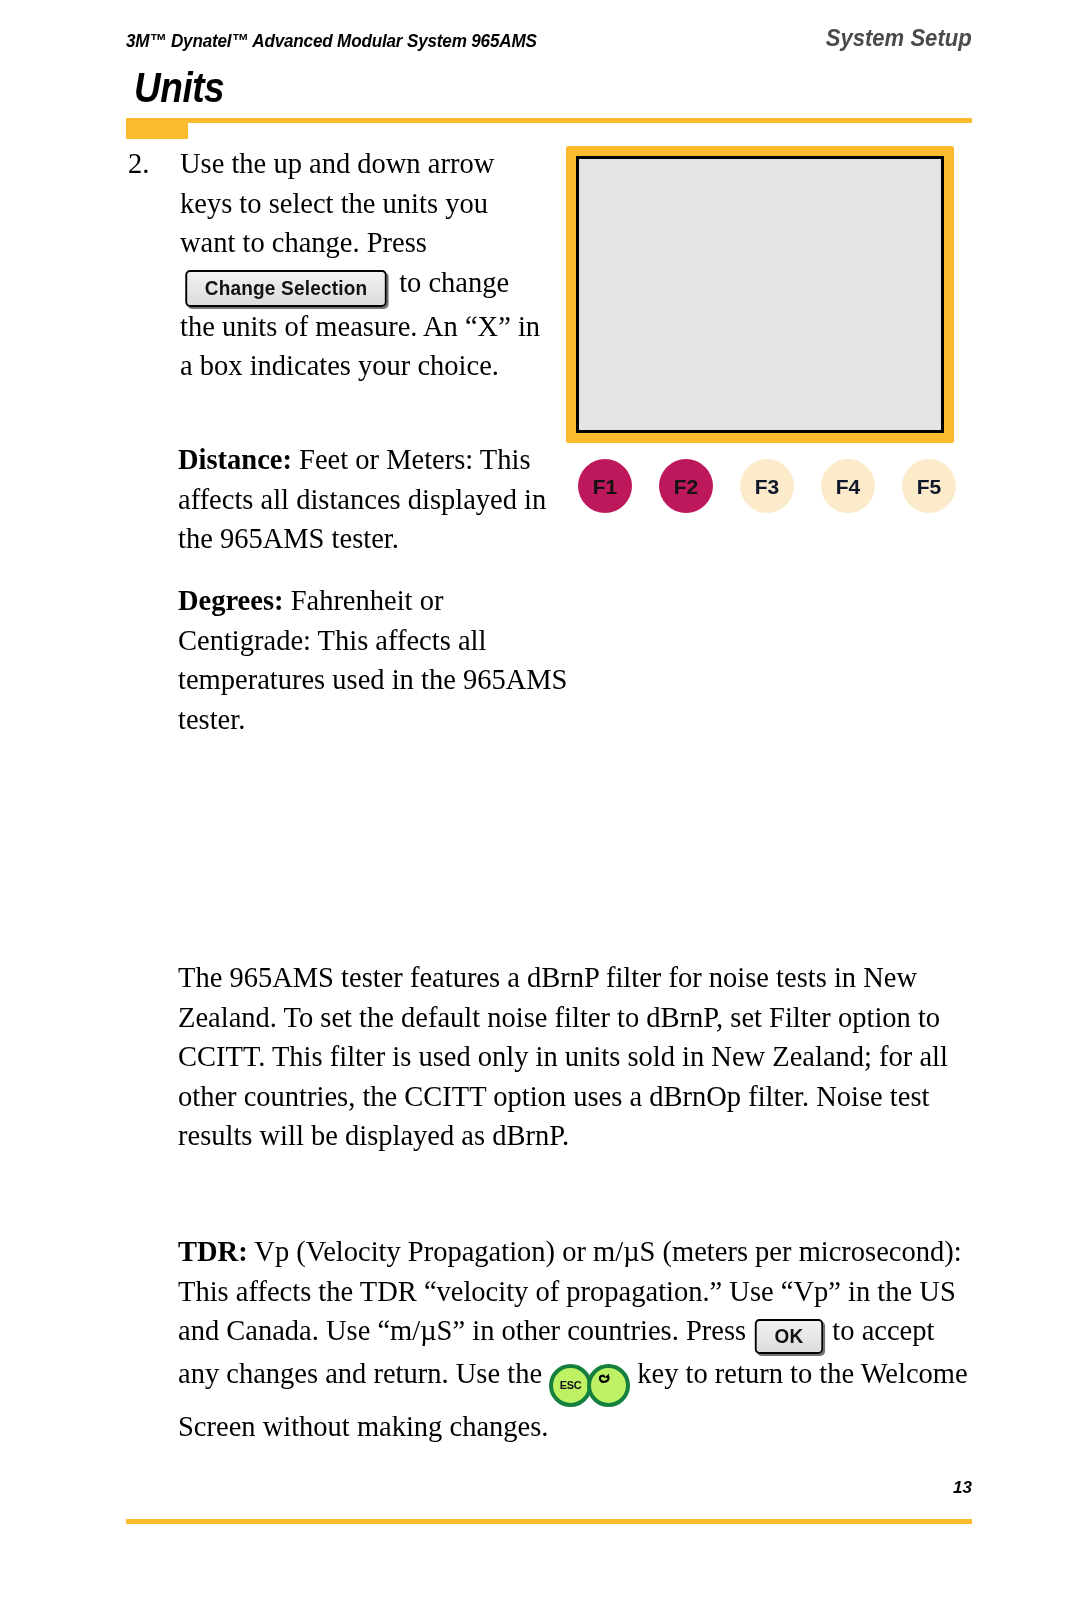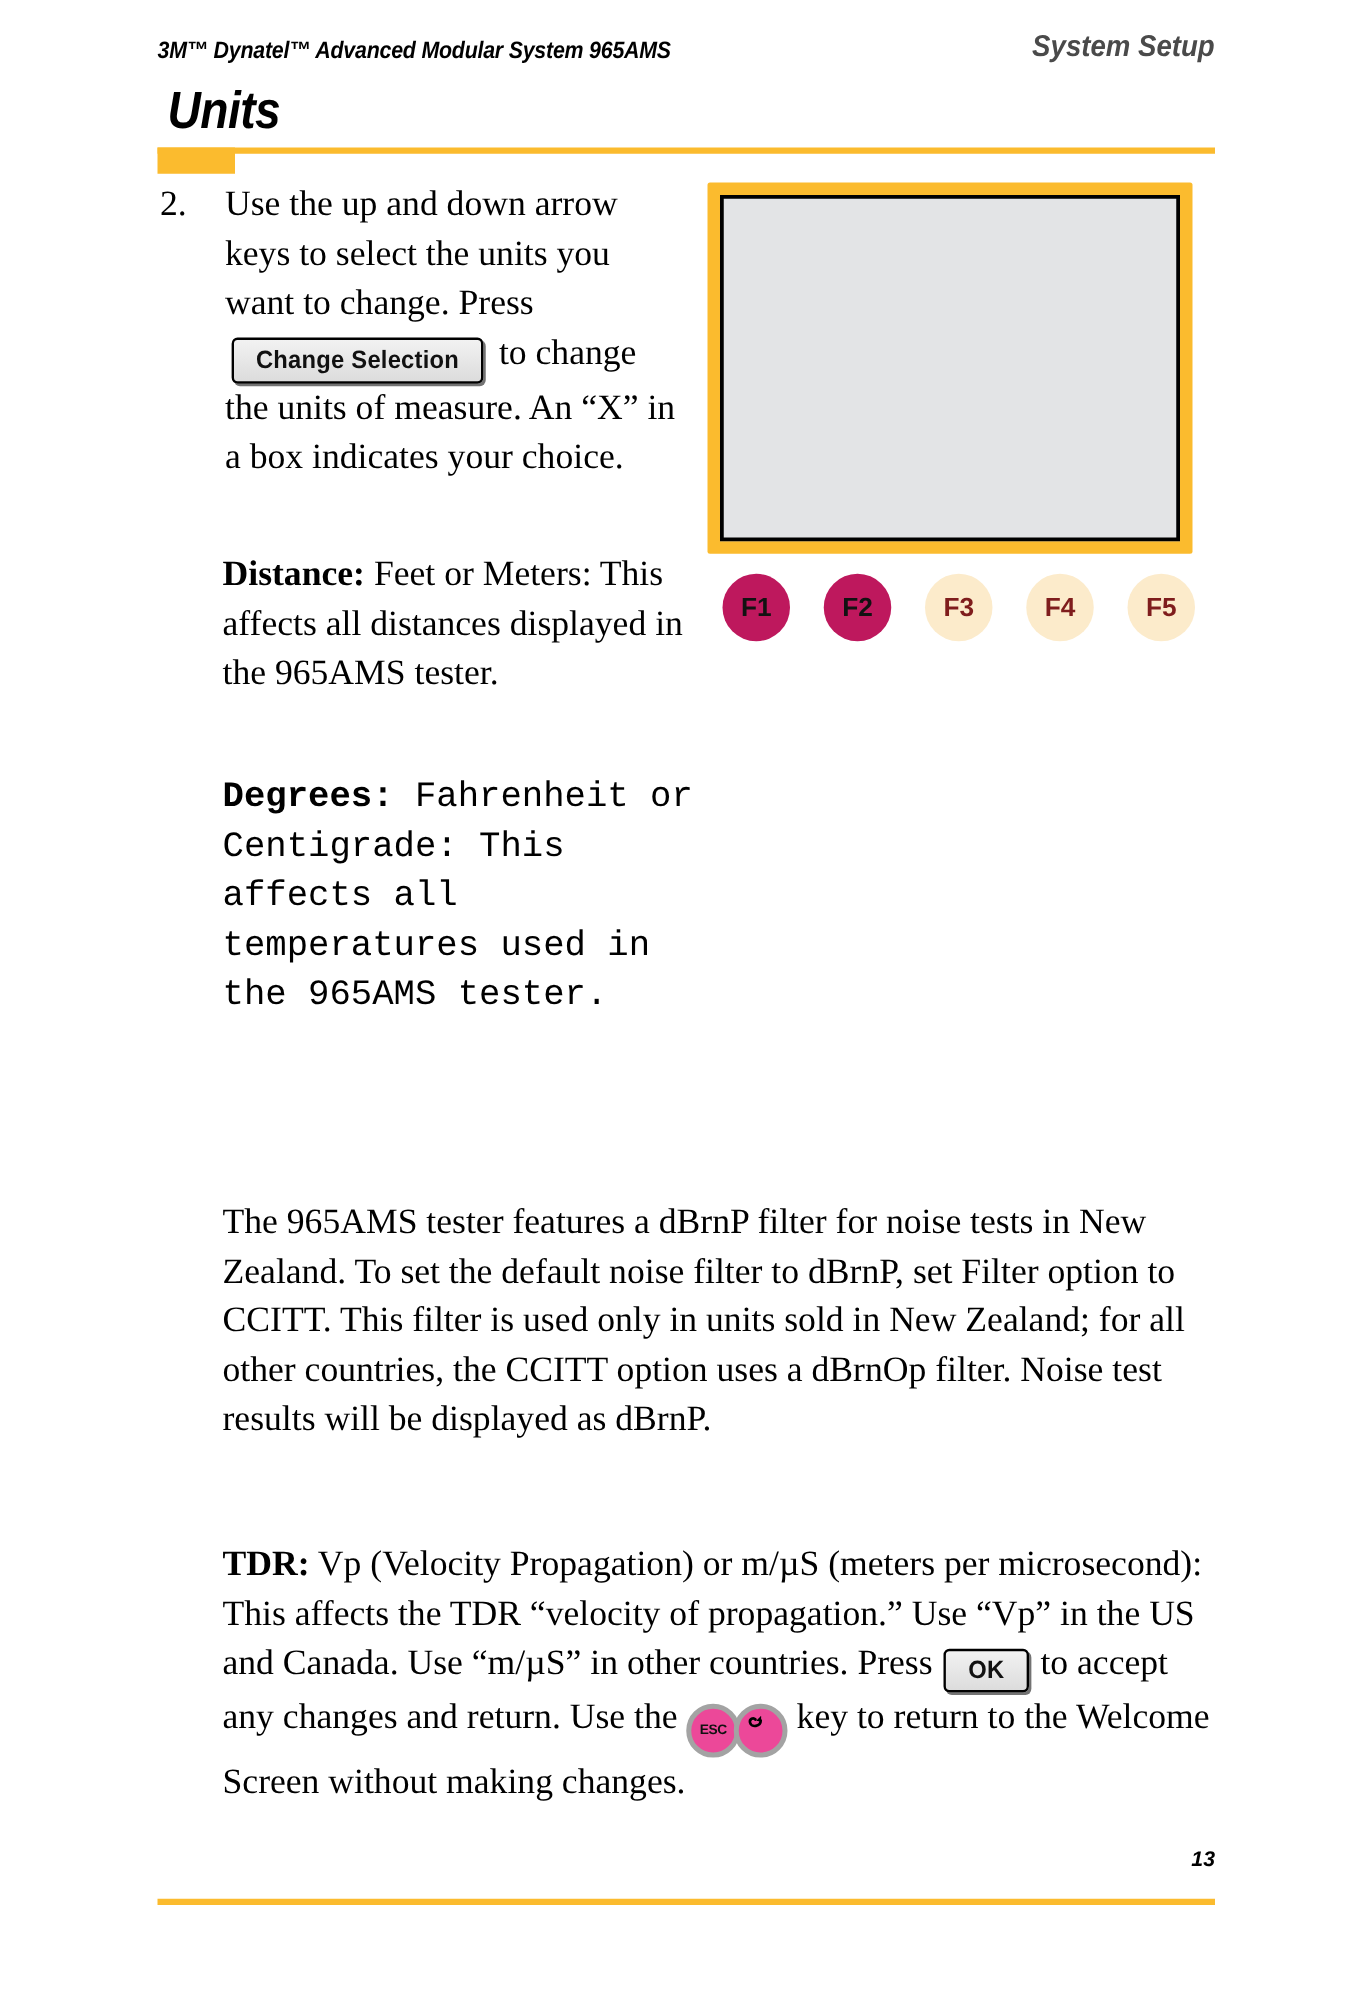--- a/index.html
+++ b/index.html
@@ -113,21 +113,21 @@
   .step-body {
     flex: 1 1 auto;
   }
 
   .narrow-col {
     position: absolute;
     left: 178px;
     width: 390px;
   }
   #para-distance { top: 440px; }
-  #para-degrees  { top: 618px; font-family: Liberation Mono, monospace; }
+  #para-degrees  { top: 581px; }
 
   .wide-col {
     position: absolute;
     left: 178px;
     width: 790px;
   }
   #para-filter  { top: 784px; }
   #para-dbrnp   { top: 958px; }
   #para-tdr     { top: 1232px; }
 
@@ -156,22 +156,22 @@
     display: inline-block;
     vertical-align: -9px;
     white-space: nowrap;
     line-height: 0;
   }
   .esc-circle {
     display: inline-block;
     width: 35px;
     height: 35px;
     border-radius: 50%;
-    border: 4px solid #a3a3a3;
-    background: #ec4899;
+    border: 4px solid #15803d;
+    background: #bef264;
     position: relative;
     vertical-align: middle;
   }
   .esc-circle + .esc-circle { margin-left: -5px; }
   .esc-circle .esc-txt {
     position: absolute;
     inset: 0;
     display: flex;
     align-items: center;
     justify-content: center;
@@ -225,21 +225,21 @@
     border-radius: 50%;
     display: flex;
     align-items: center;
     justify-content: center;
     font-family: "Liberation Sans", "DejaVu Sans", sans-serif;
     font-weight: 700;
     font-size: 21px;
     line-height: 1;
   }
   .fkey.active { background: #be185d; color: #121212; }
-  .fkey.dim    { background: #FCEBCB; color: #7f1d1d; }
+  .fkey.dim    { background: #FCEBCB; color: #0f172a; }
 
   .arrowkeys {
     position: absolute;
     top: 386px;
     left: 155px;
     width: 86px;
   }
   .arrowkey {
     width: 70px;
     height: 70px;

